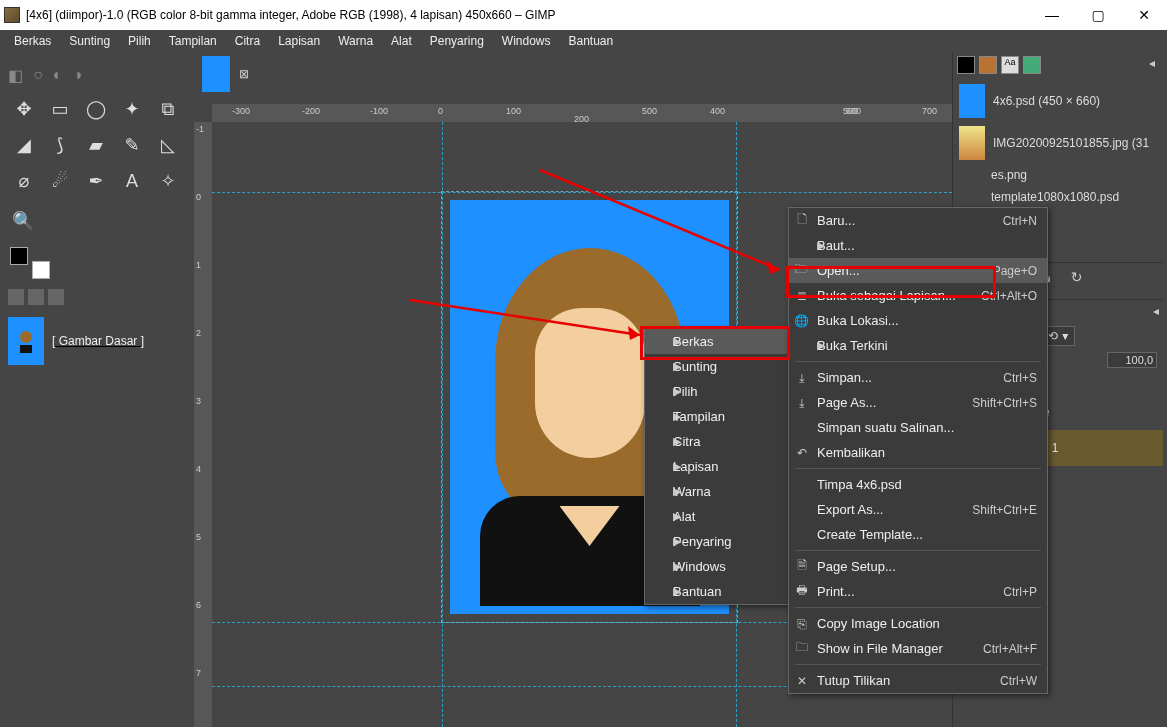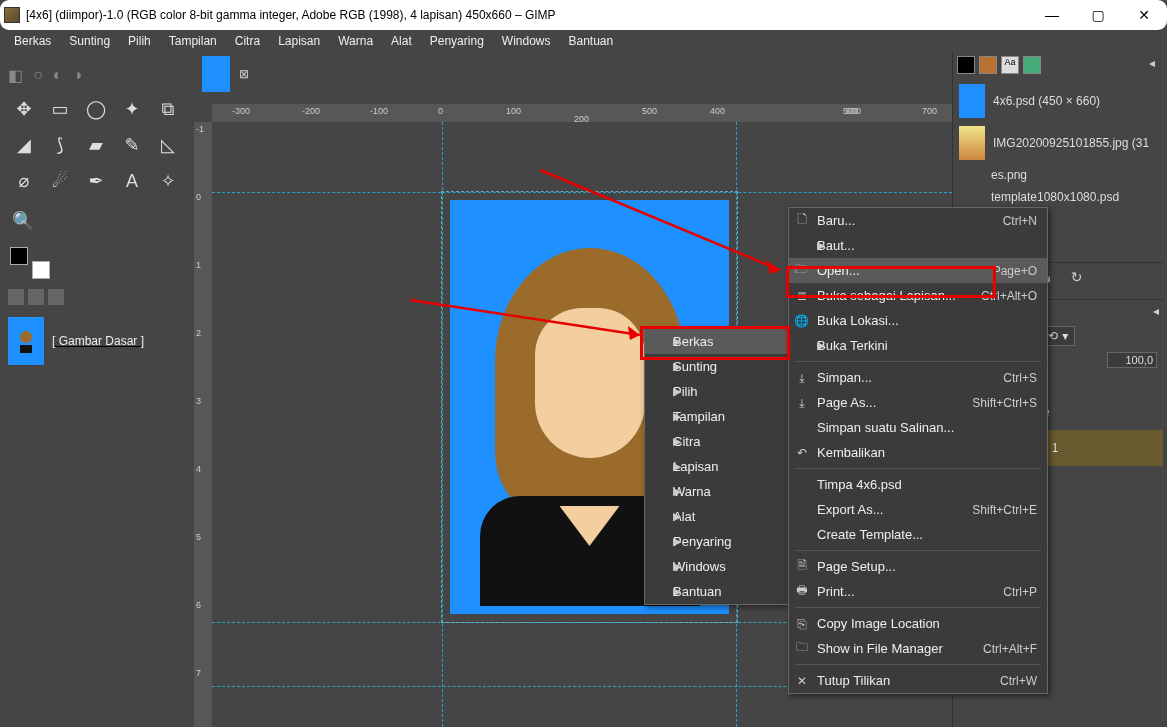--- a/index.html
+++ b/index.html
@@ -1,19 +1,19 @@
 <!DOCTYPE html>
 <html><head>
 <meta charset="utf-8">
 <style>
 * { margin: 0; padding: 0; box-sizing: border-box; font-family: "Segoe UI", Tahoma, sans-serif; user-select: none; }
 body { width: 1167px; height: 727px; background: #454545; overflow: hidden; position: relative; }
 
 
-.titlebar { height: 30px; background: #fff; display: flex; align-items: center; padding-left: 4px; border-radius: 9px; }
+.titlebar { height: 30px; background: #fff; display: flex; align-items: center; padding-left: 4px; }
 .titlebar .app-icon { width: 16px; height: 16px; margin-right: 6px; background: linear-gradient(135deg,#8a6d3b,#5b4a2e); border: 1px solid #333; }
 .titlebar .title { font-size: 12px; color: #000; flex: 1; }
 .winbtn { width: 46px; height: 30px; display: flex; align-items: center; justify-content: center; font-size: 14px; color: #000; }
 
 
 .menubar { height: 22px; background: #454545; display: flex; align-items: center; padding-left: 6px; gap: 2px; }
 .menubar span { color: #eee; font-size: 12px; padding: 2px 8px; }
 
 
 .main { display: flex; height: calc(727px - 52px); }

